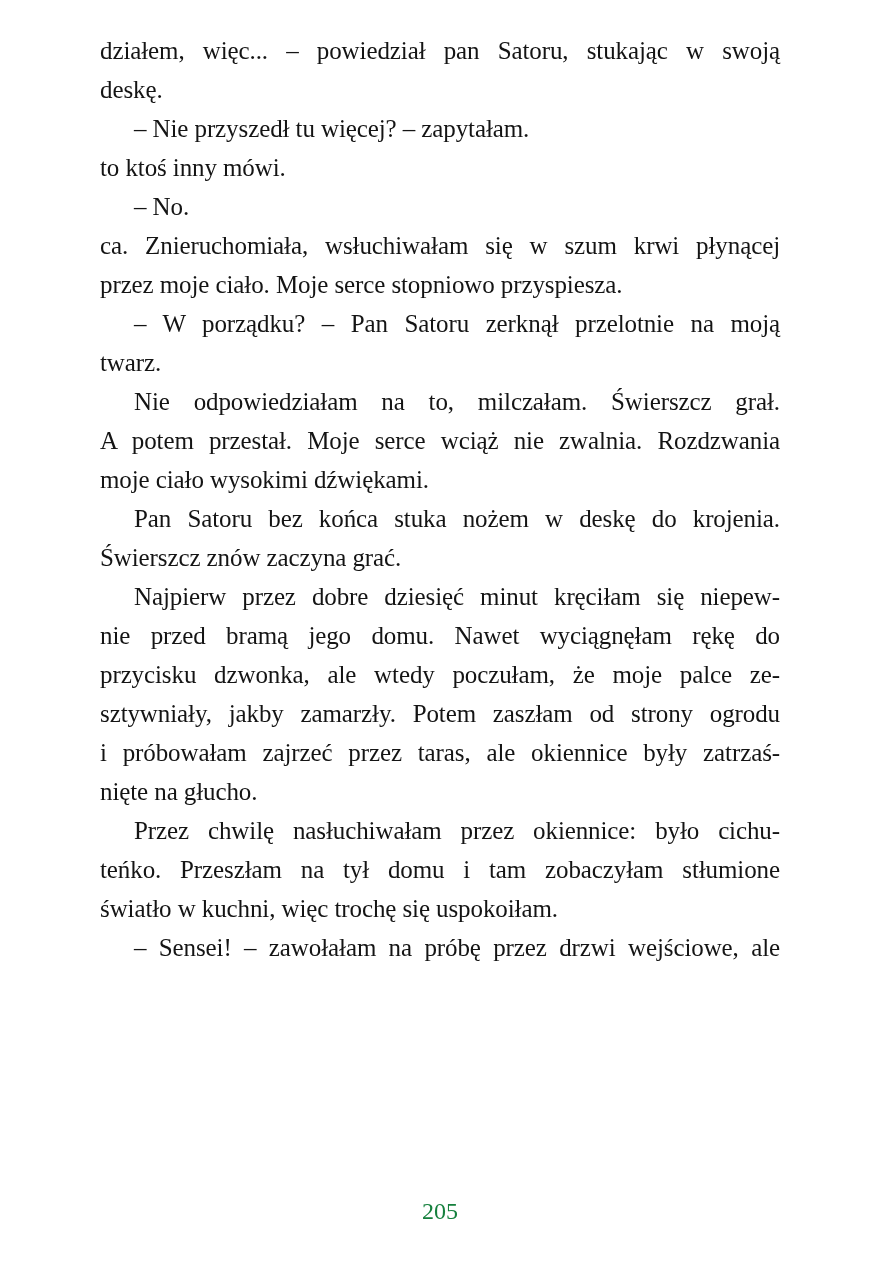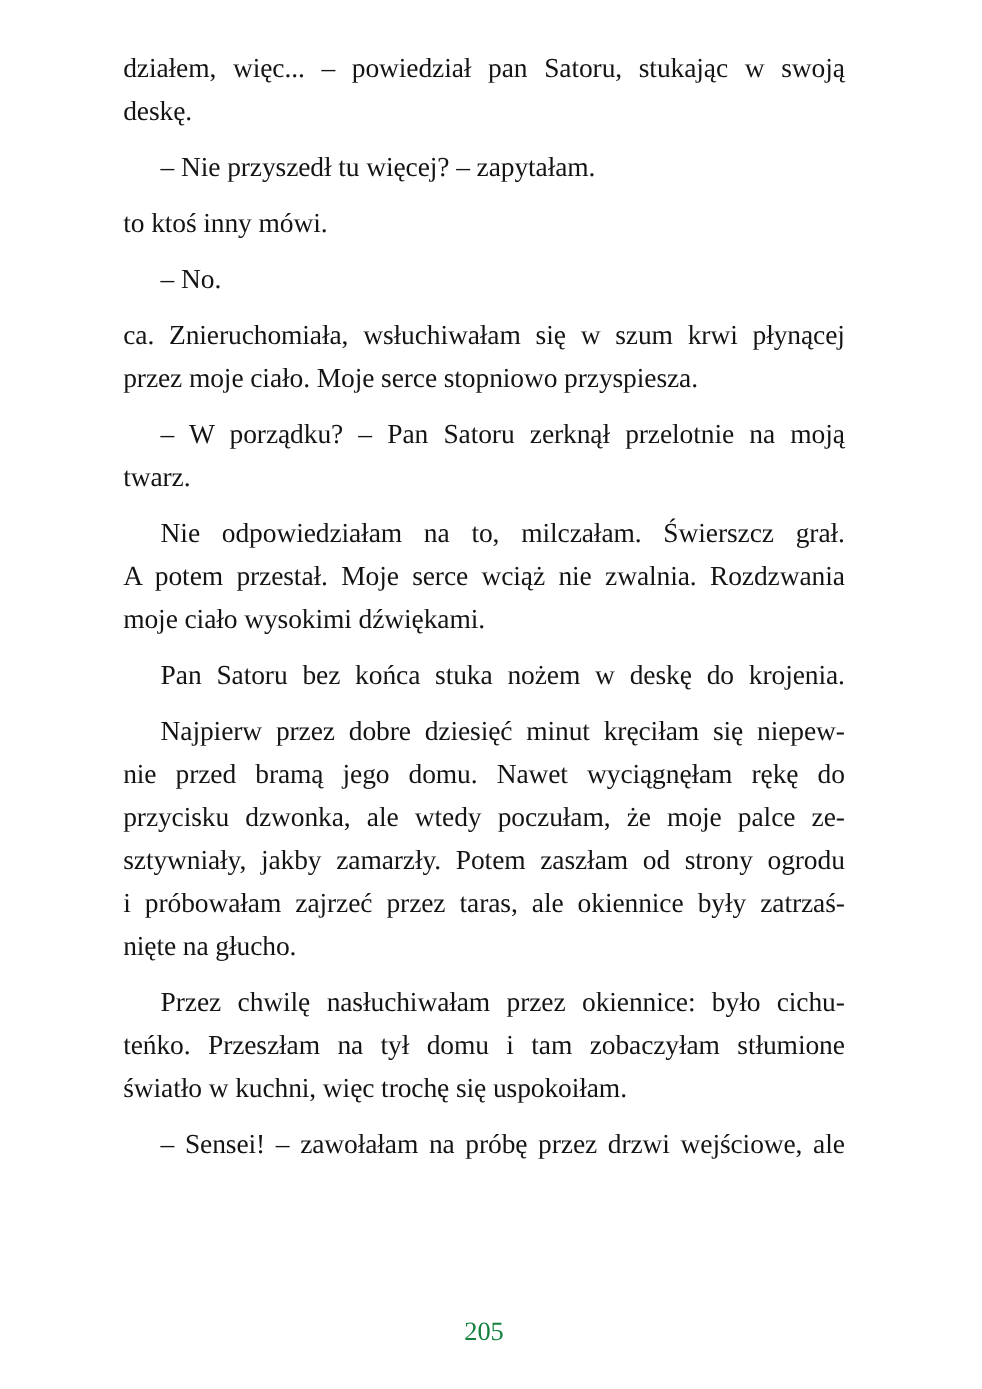--- a/index.html
+++ b/index.html
@@ -23,21 +23,21 @@
   .text-block {
     position: absolute;
     left: 100px;
     top: 31px;
     width: 680px;
     font-size: 25px;
     line-height: 39px;
     letter-spacing: -0.1px;
   }
   .paragraph {
-    margin: 12px;
+    margin: 0;
   }
   .section-break {
     margin-top: 42px;
   }
   .line {
     min-height: 39px;
     white-space: normal;
   }
   .line.justify {
     text-align: justify;
@@ -83,20 +83,21 @@
         <div class="line justify indent">– W porządku? – Pan Satoru zerknął przelotnie na moją</div>
         <div class="line">twarz.</div>
       </div>
       <div class="paragraph">
         <div class="line justify indent">Nie odpowiedziałam na to, milczałam. Świerszcz grał.</div>
         <div class="line justify">A potem przestał. Moje serce wciąż nie zwalnia. Rozdzwania</div>
         <div class="line">moje ciało wysokimi dźwiękami.</div>
       </div>
       <div class="paragraph">
         <div class="line justify indent">Pan Satoru bez końca stuka nożem w deskę do krojenia.</div>
+        <div class="line">Świerszcz znów zaczyna grać.</div>
       </div>
       <div class="paragraph">
         <div class="line justify indent">Najpierw przez dobre dziesięć minut kręciłam się niepew-</div>
         <div class="line justify">nie przed bramą jego domu. Nawet wyciągnęłam rękę do</div>
         <div class="line justify">przycisku dzwonka, ale wtedy poczułam, że moje palce ze-</div>
         <div class="line justify">sztywniały, jakby zamarzły. Potem zaszłam od strony ogrodu</div>
         <div class="line justify">i próbowałam zajrzeć przez taras, ale okiennice były zatrzaś-</div>
         <div class="line">nięte na głucho.</div>
       </div>
       <div class="paragraph">

